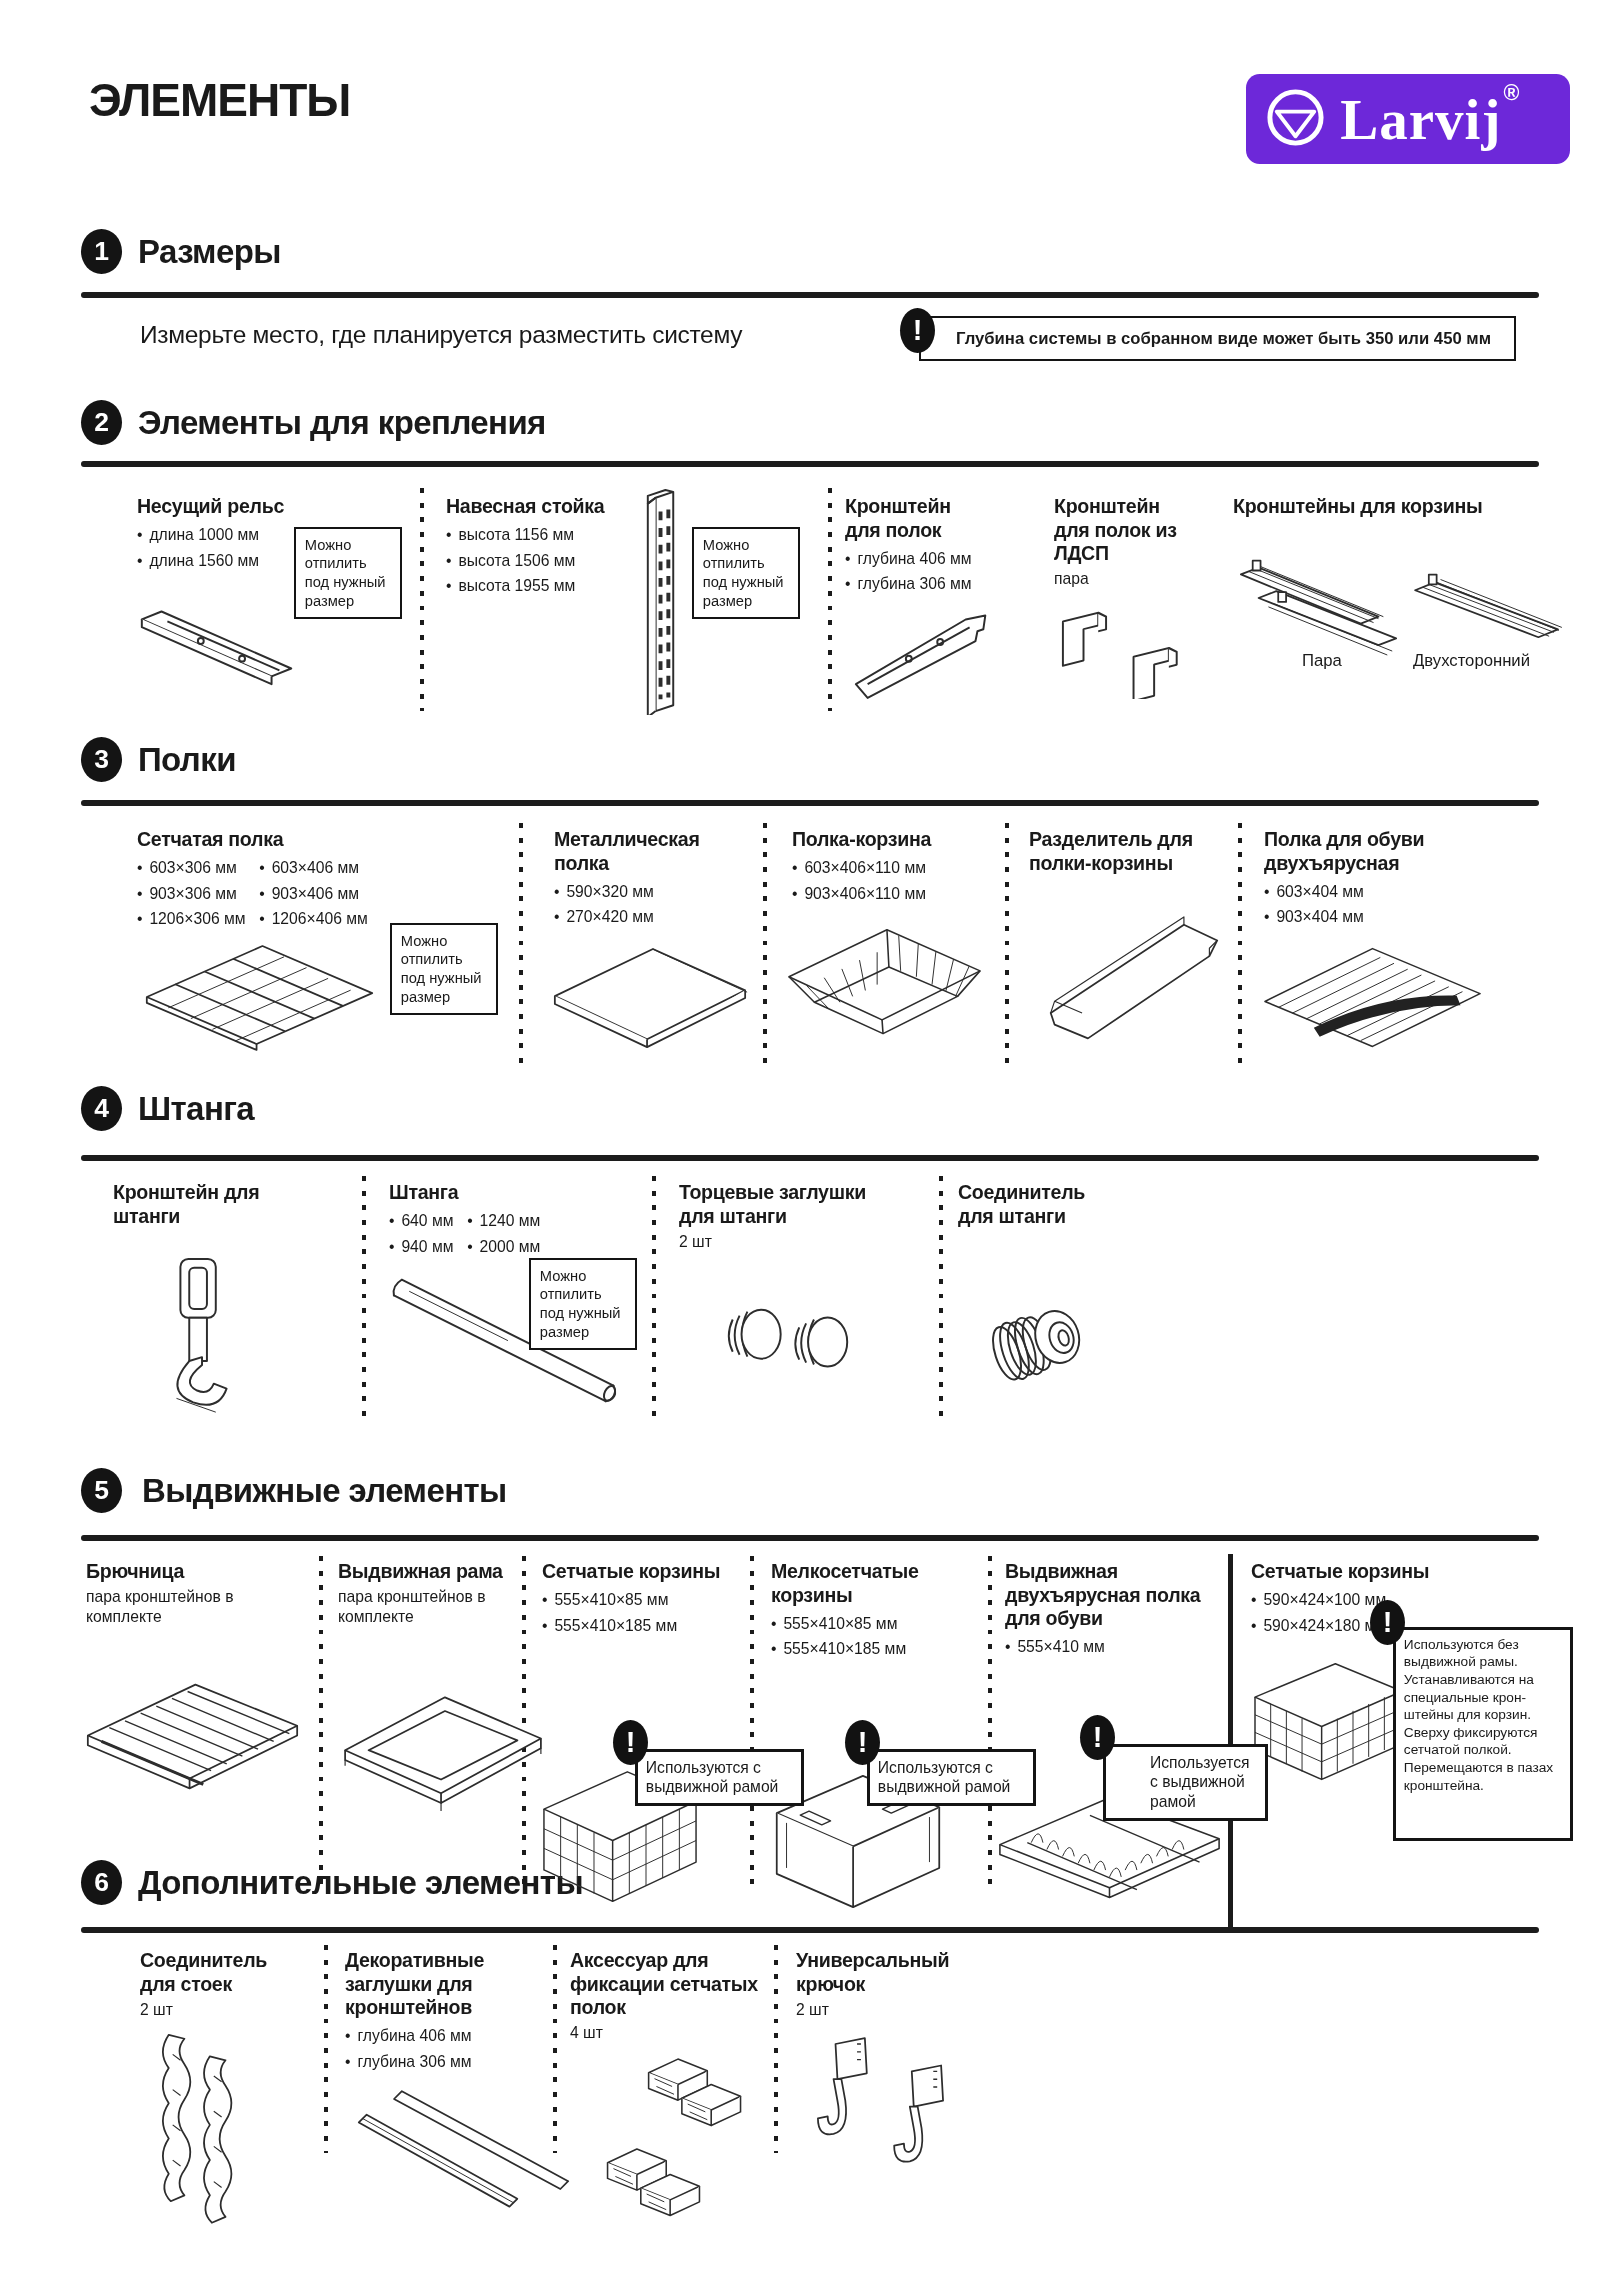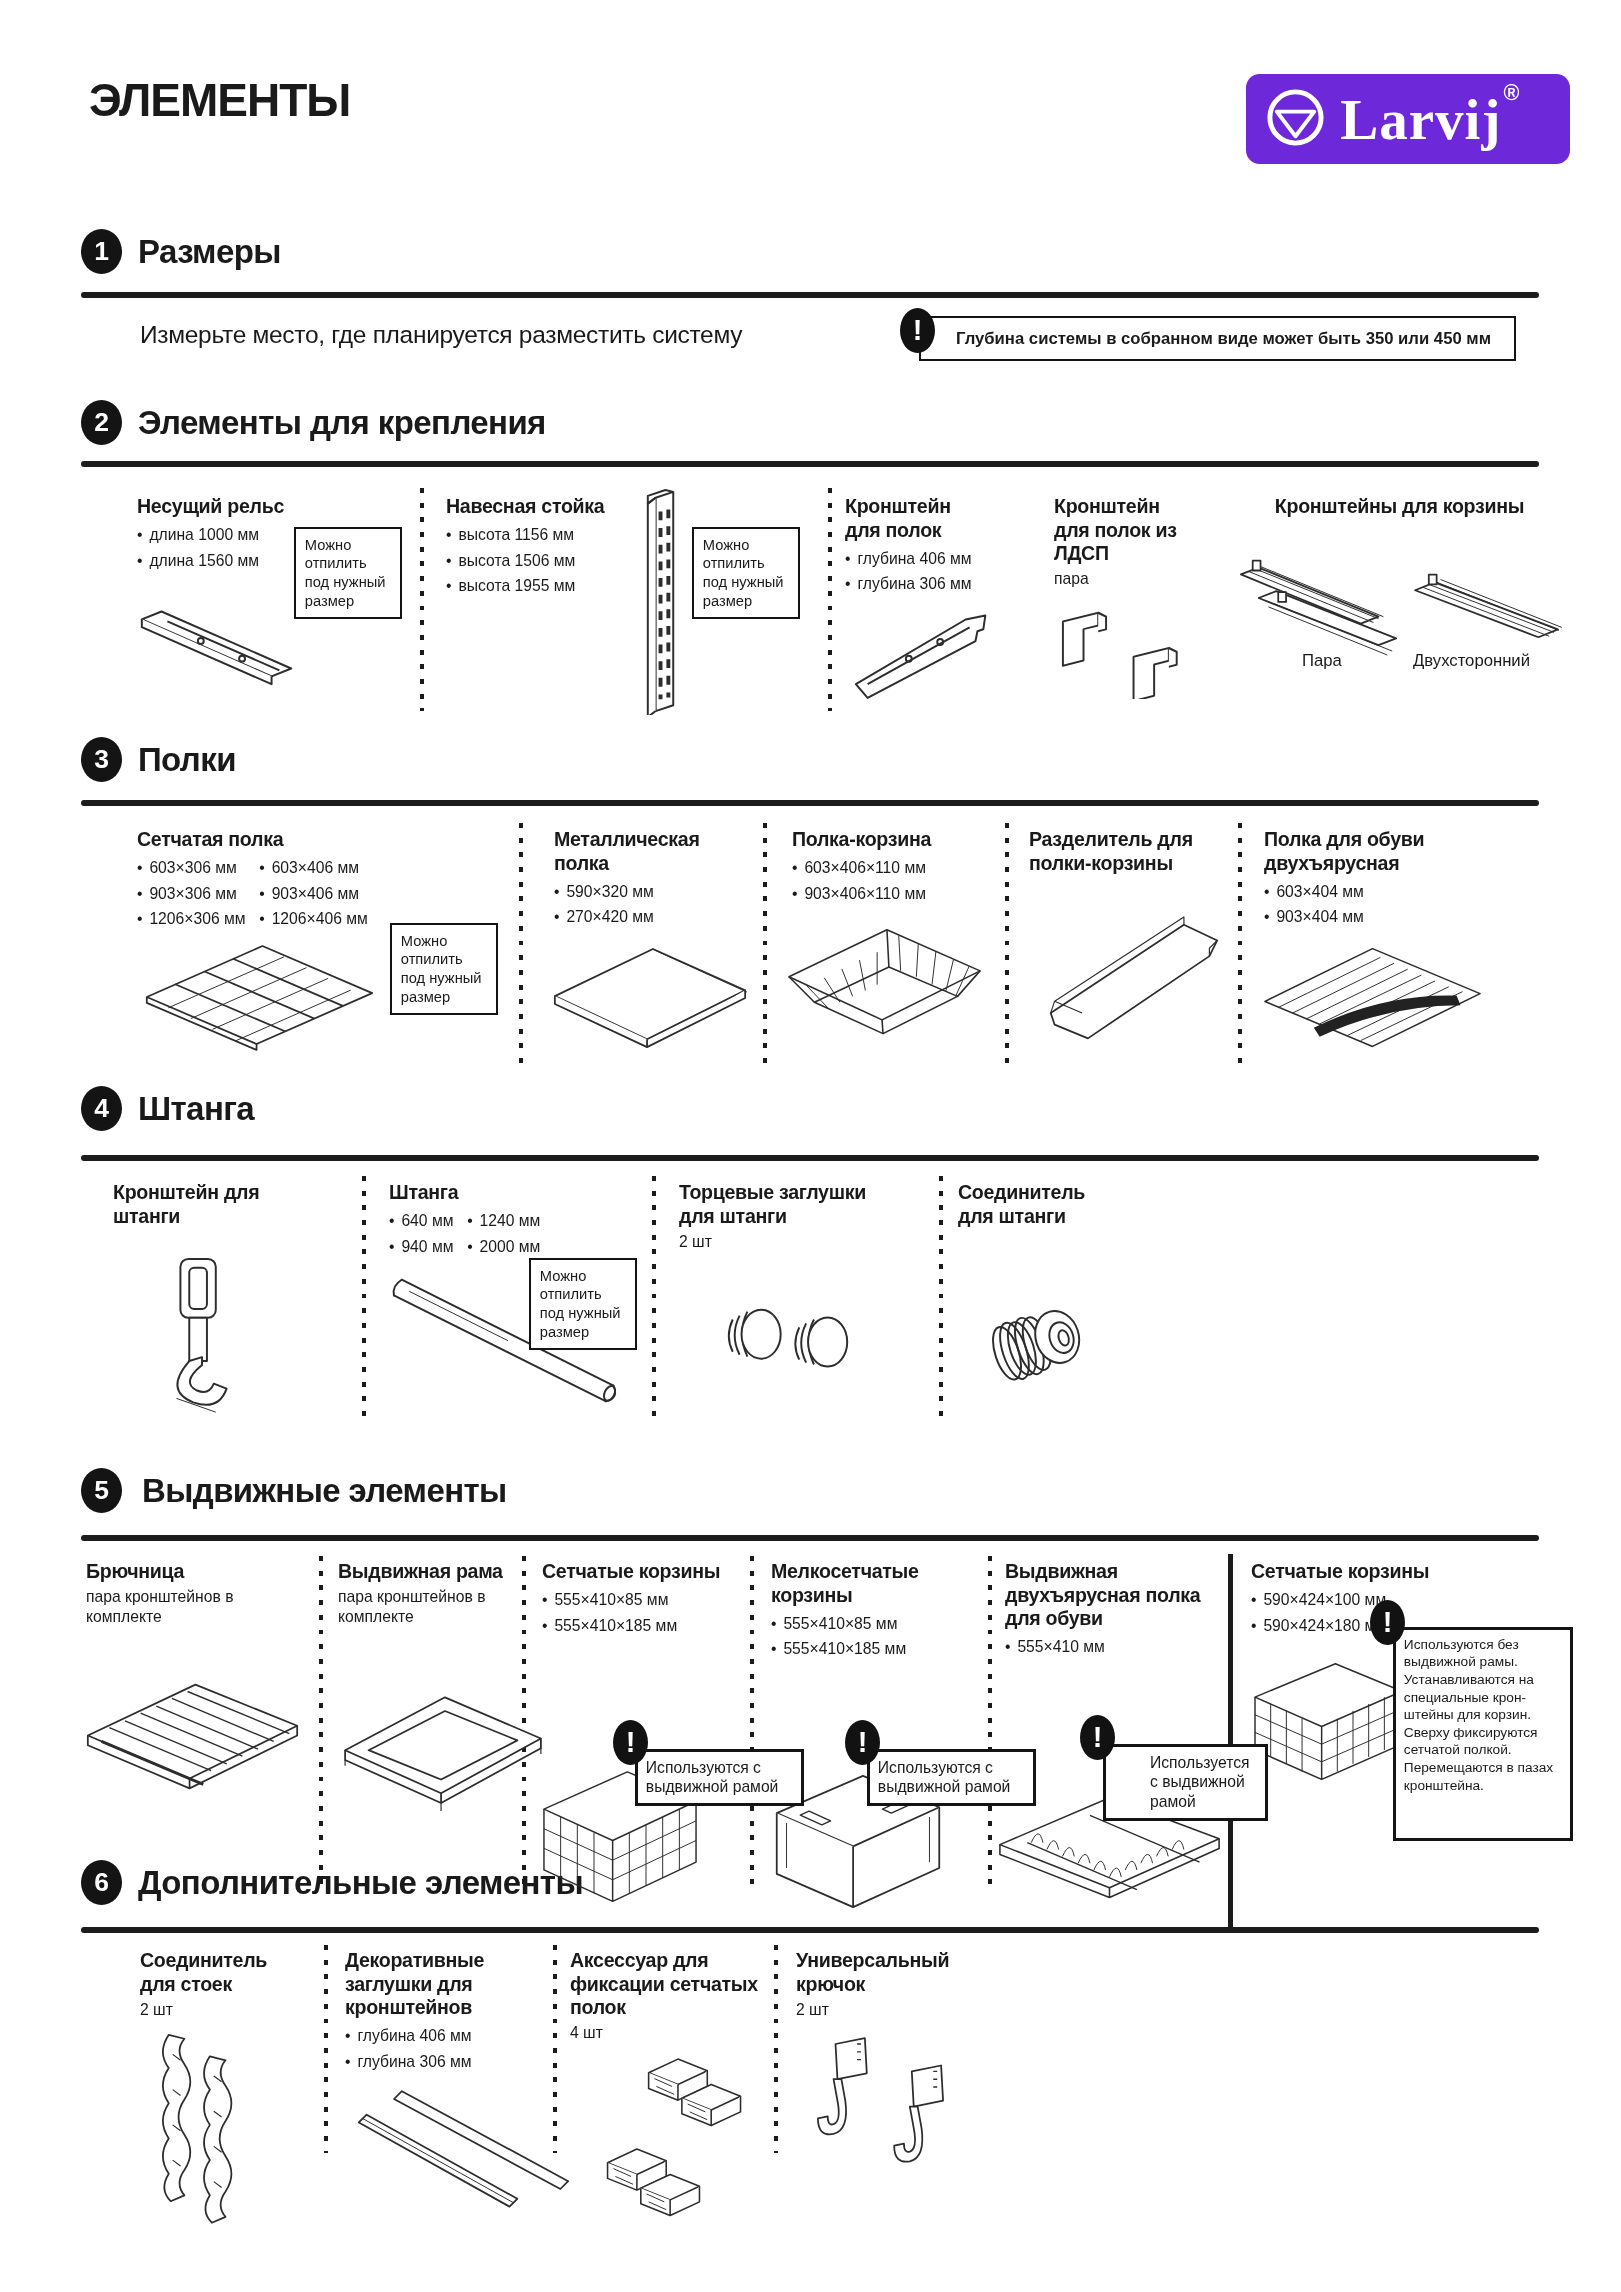--- a/index.html
+++ b/index.html
@@ -127,21 +127,21 @@
           <path d="M0 0 h36 v13 h-15 v32 h-21 z" fill="#fff"></path>
           <path d="M36 0 l8 6 v13 h-8" fill="#fff"></path>
         </g>
       <g transform="translate(78,62) skewY(-14)">
           <path d="M0 0 h36 v13 h-15 v32 h-21 z" fill="#fff"></path>
           <path d="M36 0 l8 6 v13 h-8" fill="#fff"></path>
         </g>
     </svg>
   </div>
 
-  <div class="col" style="left:1233px;top:495px;width:333px;text-align:center;">
+  <div class="col" style="left:1233px;top:495px;width:333px;">
     <p class="item-title">Кронштейны для корзины</p>
   </div>
   <div class="ill" style="left:1235px;top:541px;">
     <svg width="169" height="116" viewBox="0 0 172 118" fill="none" stroke="#2d2d2d" stroke-width="1.8" stroke-linejoin="round">
       <path d="M6 34 L128 84 L146 77 L24 27 Z" fill="#fff"></path>
       <path d="M20 28 l126 51 M14 31 l127 52 M26 26 l125 51" stroke-width="1"></path>
       <rect x="18" y="20" width="8" height="10" fill="#fff"></rect>
       <path d="M30 64 L152 112 L170 105 L48 57 Z" fill="#fff" transform="translate(-6,-6)"></path>
       <path d="M40 64 l120 48 M34 67 l121 49" stroke-width="1"></path>
       <rect x="44" y="52" width="8" height="10" fill="#fff"></rect>

